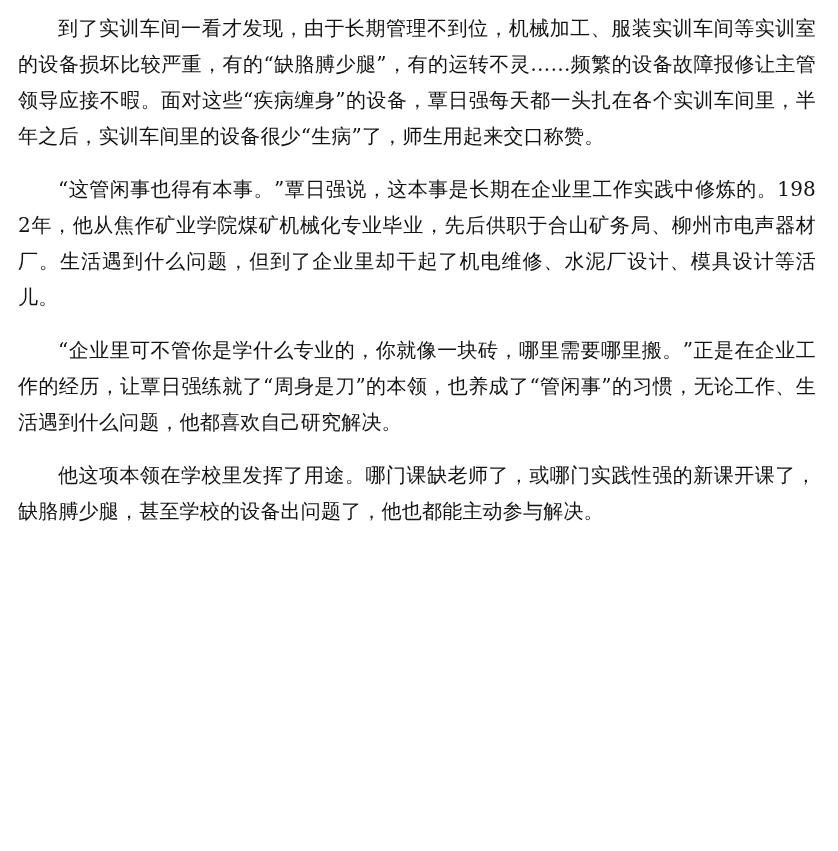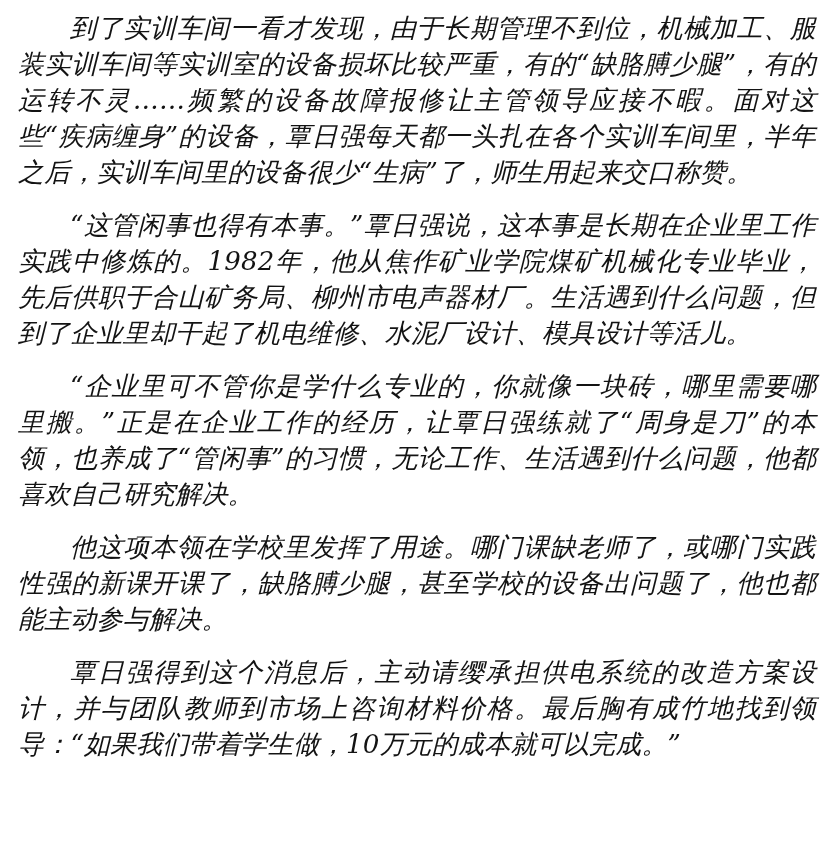--- a/index.html
+++ b/index.html
@@ -15,36 +15,34 @@
   }
   #page {
     box-sizing: border-box;
     width: 838px;
     height: 851px;
     padding: 10px 22px 0 18px;
     background: #ffffff;
   }
   .para {
     margin: 0 0 17px 0;
-    font-size: 26px;
+    font-size: 20px;
     line-height: 36px;
     color: #131313;
     text-align: justify;
     text-justify: inter-ideograph;
     text-indent: 2em;
     letter-spacing: 0.2px;
     word-break: break-all;
-    font-style: italic;
   }
   .para:last-child {
     margin-bottom: 0;
   }
 </style>
 </head>
 <body>
 
 <div id="page">
   <p class="para">到了实训车间一看才发现，由于长期管理不到位，机械加工、服装实训车间等实训室的设备损坏比较严重，有的“缺胳膊少腿”，有的运转不灵……频繁的设备故障报修让主管领导应接不暇。面对这些“疾病缠身”的设备，覃日强每天都一头扎在各个实训车间里，半年之后，实训车间里的设备很少“生病”了，师生用起来交口称赞。</p>
   <p class="para">“这管闲事也得有本事。”覃日强说，这本事是长期在企业里工作实践中修炼的。1982年，他从焦作矿业学院煤矿机械化专业毕业，先后供职于合山矿务局、柳州市电声器材厂。生活遇到什么问题，但到了企业里却干起了机电维修、水泥厂设计、模具设计等活儿。</p>
   <p class="para">“企业里可不管你是学什么专业的，你就像一块砖，哪里需要哪里搬。”正是在企业工作的经历，让覃日强练就了“周身是刀”的本领，也养成了“管闲事”的习惯，无论工作、生活遇到什么问题，他都喜欢自己研究解决。</p>
   <p class="para">他这项本领在学校里发挥了用途。哪门课缺老师了，或哪门实践性强的新课开课了，缺胳膊少腿，甚至学校的设备出问题了，他也都能主动参与解决。</p>
-  <p class="para">覃日强得到这个消息后，主动请缨承担供电系统的改造方案设计，并与团队教师到市场上咨询材料价格。最后胸有成竹地找到领导：“如果我们带着学生做，10万元的成本就可以完成。”</p>
 </div>
 
 </body></html>

